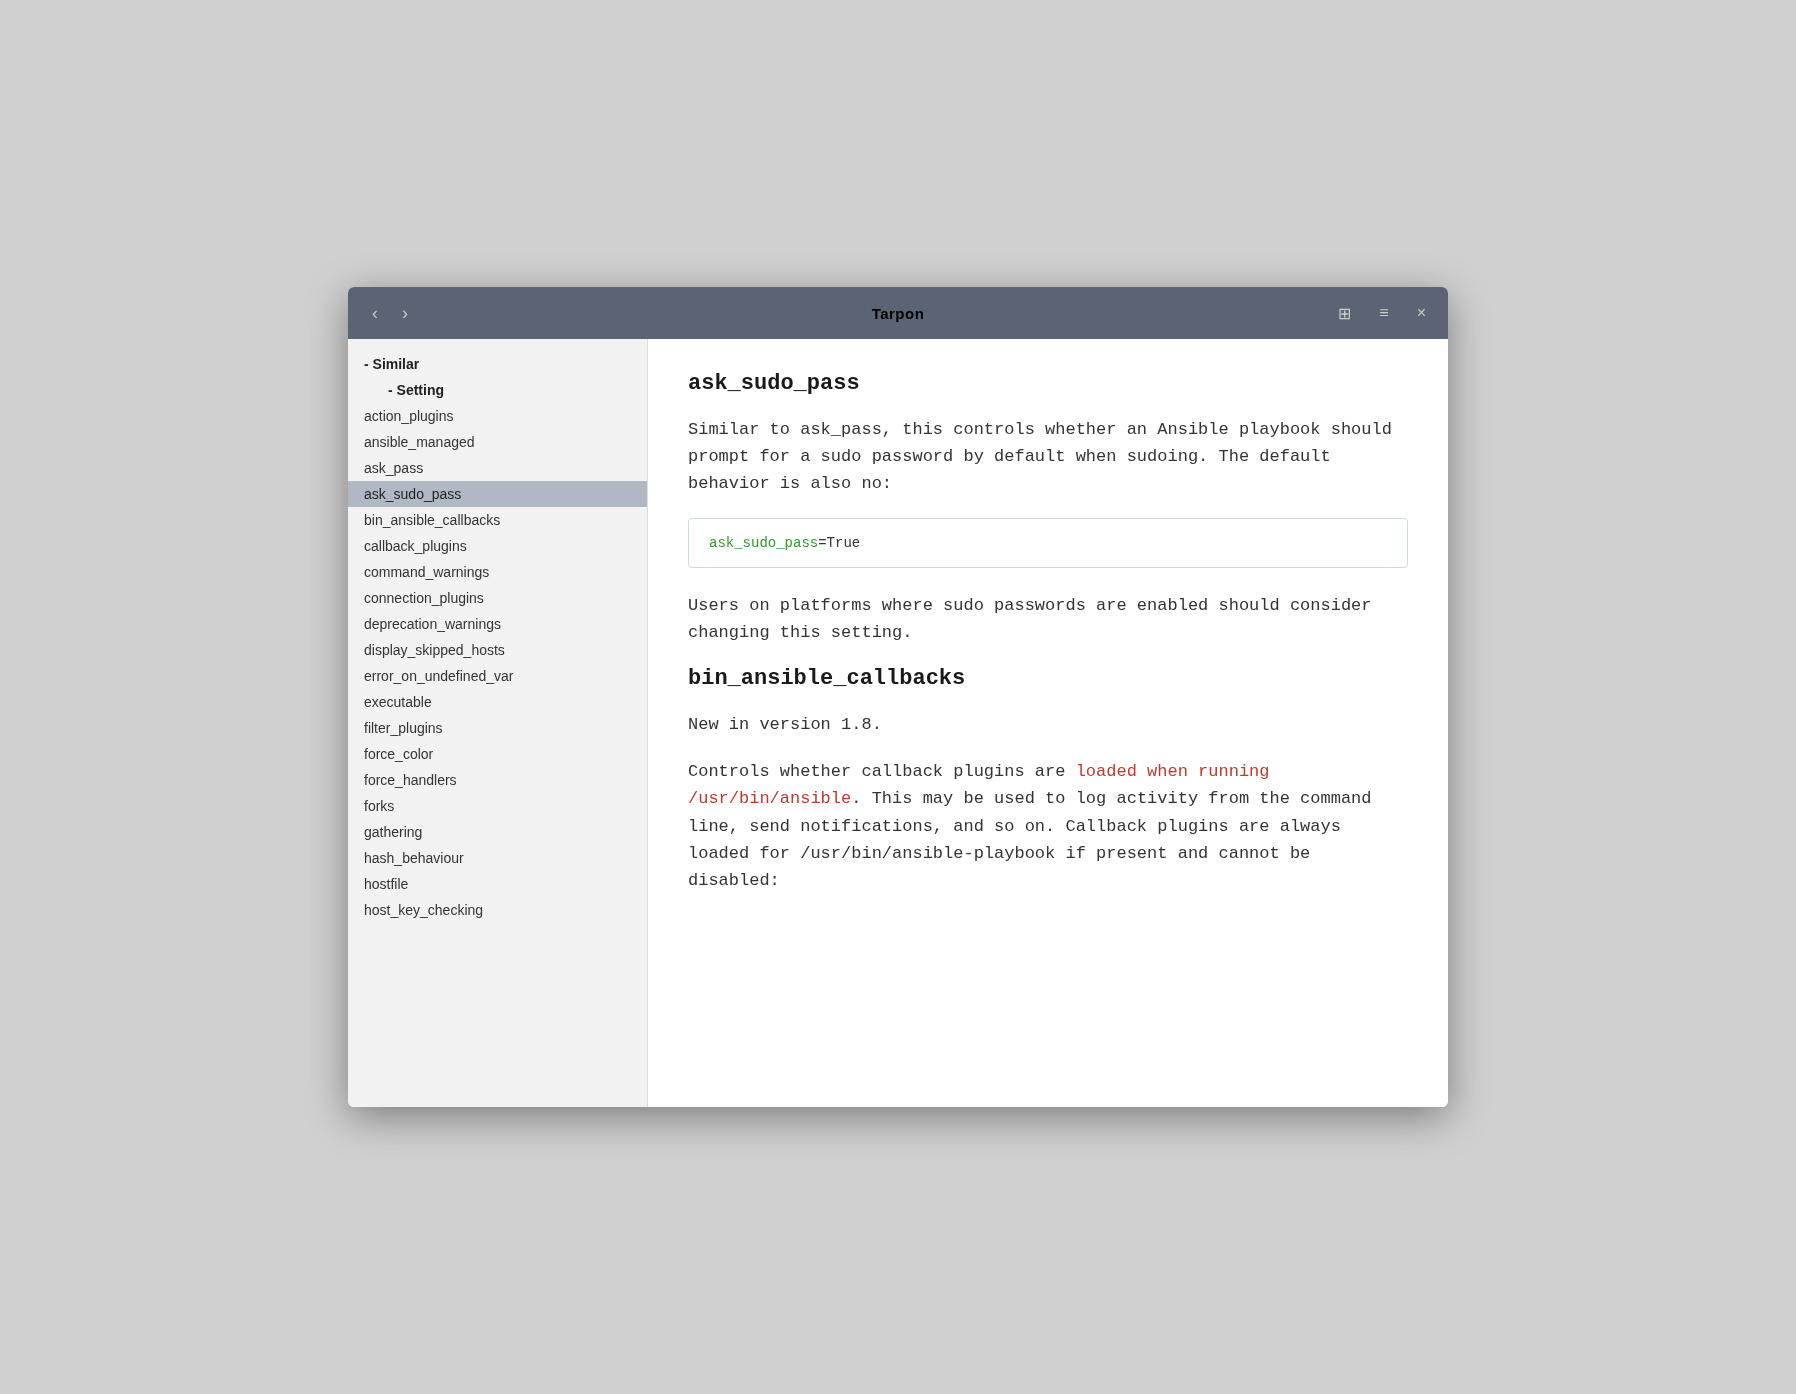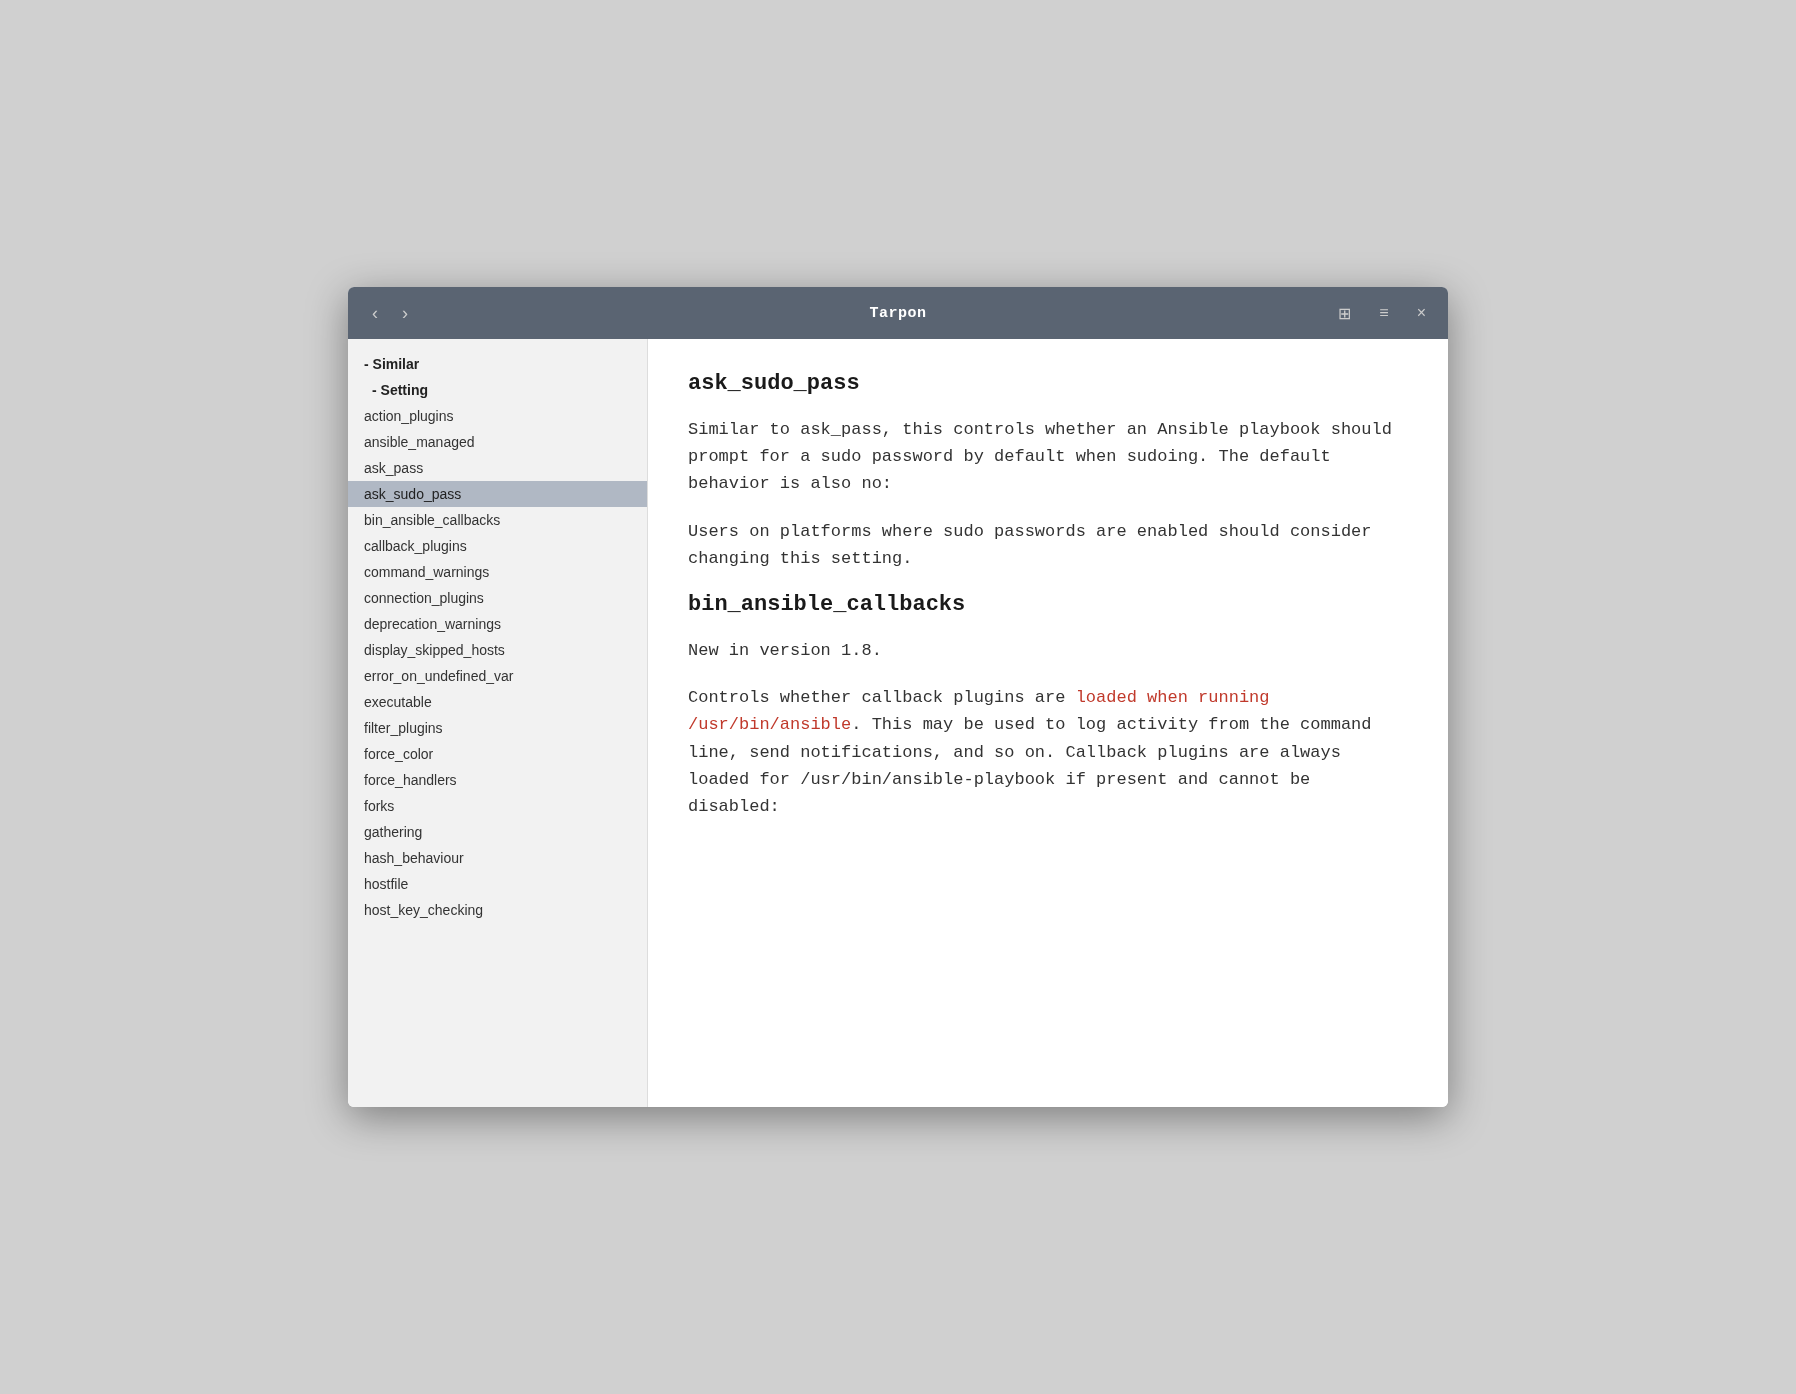--- a/index.html
+++ b/index.html
@@ -36,28 +36,27 @@
     }
     .nav-btn {
       color: #ccc;
       font-size: 18px;
       cursor: pointer;
       padding: 4px 8px;
       border-radius: 3px;
       user-select: none;
     }
     .titlebar-title {
-      color: #ffffff;
+      color: #000000;
       font-size: 15px;
       font-weight: 600;
       letter-spacing: 0.5px;
       position: absolute;
       left: 50%;
       transform: translateX(-50%);
-      font-family: Liberation Mono, monospace;
     }
     .titlebar-controls {
       display: flex;
       gap: 16px;
       margin-left: auto;
     }
     .ctrl-btn {
       color: #ccc;
       font-size: 16px;
       cursor: pointer;
@@ -89,21 +88,21 @@
     .sidebar-item.selected {
       background: #b0b8c4;
       color: #222;
     }
     .sidebar-item.group-header {
       font-weight: 600;
       color: #222;
       cursor: default;
     }
     .sidebar-item.sub-header {
-      padding-left: 24px;
+      padding-left: 40px;
       font-weight: 600;
       color: #222;
       cursor: default;
     }
     .sidebar-item.leaf {
     }
     .main-content {
       flex: 1;
       overflow-y: auto;
       padding: 32px 40px;
@@ -180,20 +179,23 @@
       <div class="sidebar-item leaf">host_key_checking</div>
     </div>
 
     <div class="main-content">
 
       <div>
         <div class="section-title">ask_sudo_pass</div>
         <p class="desc-text">
           Similar to ask_pass, this controls whether an Ansible playbook should prompt for a sudo password by default when sudoing. The default behavior is also no:
         </p>
+        <div class="code-block">
+          <span class="code-key">ask_sudo_pass</span><span class="code-value">=True</span>
+        </div>
         <p class="desc-text">
           Users on platforms where sudo passwords are enabled should consider changing this setting.
         </p>
       </div>
 
       <div style="margin-top: 16px;">
         <div class="section-title">bin_ansible_callbacks</div>
         <p class="desc-text">New in version 1.8.</p>
         <p class="desc-text">
           Controls whether callback plugins are <span style="color:#c0392b;text-align:right;">loaded when running /usr/bin/ansible</span>. This may be used to log activity from the command line, send notifications, and so on. Callback plugins are always loaded for /usr/bin/ansible-playbook if present and cannot be disabled:

